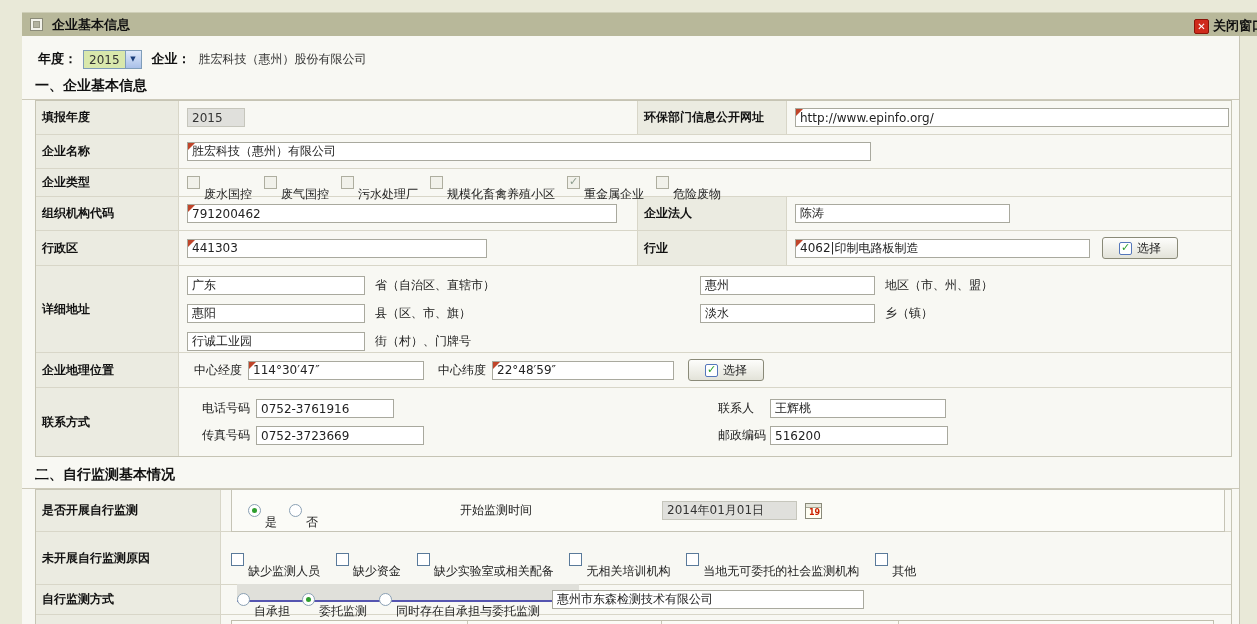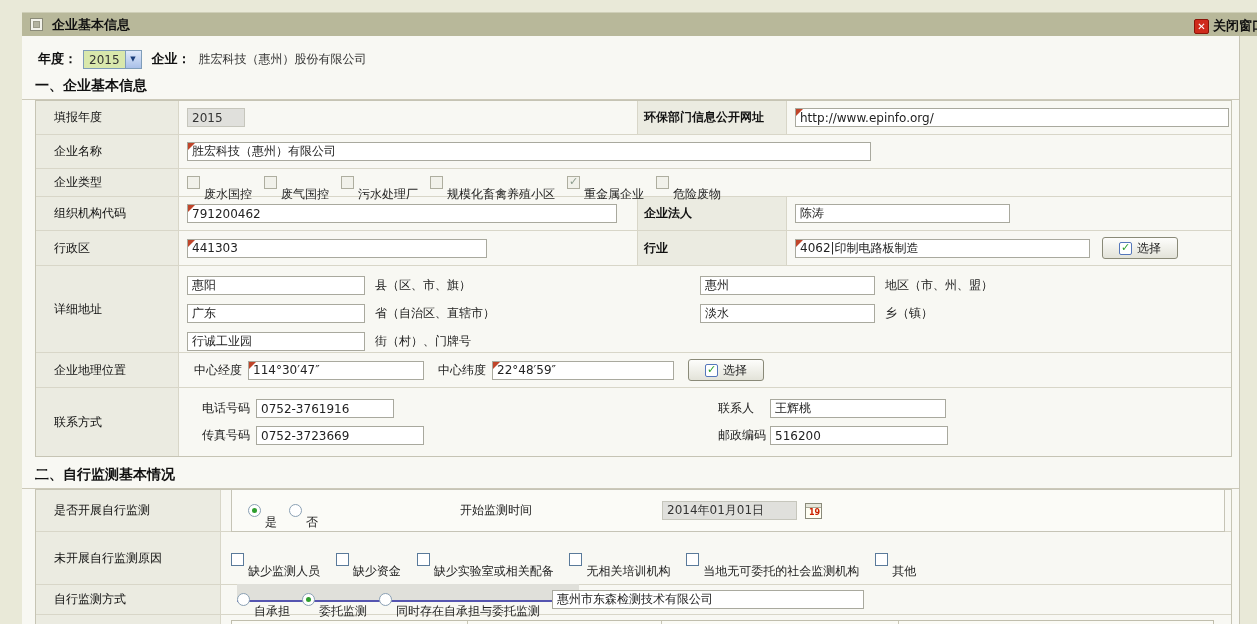--- a/index.html
+++ b/index.html
@@ -33,21 +33,21 @@
   .tb-value { font-size:12px; color:#333; margin-left:8px; }
 
   .sec-heading { margin:2px 0 0 0; padding:6px 0 4px 13px; font-size:14px; font-weight:bold; color:#111;
                  border-bottom:1px solid #ccc9b9; }
 
   
   .ftable { margin-left:13px; width:1197px; border:1px solid #c6c4b4; background:#f8f8f3; }
   .frow { display:flex; align-items:stretch; border-bottom:1px solid #d8d6c8; }
   .frow:last-child { border-bottom:none; }
   .flabel { flex:0 0 143px; background:#ebebe1; border-right:1px solid #d8d6c8;
-            font-weight:normal; font-size:12px; display:flex; align-items:center; padding-left:18px; color:#111; }
+            font-weight:bold; font-size:12px; display:flex; align-items:center; padding-left:6px; color:#111; }
   .s2 .flabel { flex:0 0 185px; }
   .flabel2 { flex:0 0 150px; background:#ebebe1; border-left:1px solid #d8d6c8; border-right:1px solid #d8d6c8;
              font-weight:bold; font-size:12px; display:flex; align-items:center; padding-left:6px; color:#111; }
   .fcell { display:flex; align-items:center; padding-left:8px; position:relative; }
   .fc1 { flex:0 0 458px; }
   .fgrow { flex:1 1 auto; }
 
   
   .iw { position:relative; display:inline-block; line-height:0; }
   .iw.req::before { content:""; position:absolute; left:1px; top:1px; z-index:2;
@@ -203,26 +203,26 @@
             <span>选择</span>
           </span>
         </div>
       </div>
 
       <div class="frow" style="height:87px;">
         <div class="flabel">详细地址</div>
         <div class="fcell fgrow" style="padding-left:0; align-items:flex-start;">
           <div class="addr-wrap">
             <div class="addr-line">
+              <span class="iw"><input class="inp" style="width: 178px;" value="广东"></span>
+              <span class="addr-suffix">省（自治区、直辖市）</span>
+            </div>
+            <div class="addr-line">
               <span class="iw"><input class="inp" style="width: 178px;" value="惠阳"></span>
               <span class="addr-suffix">县（区、市、旗）</span>
-            </div>
-            <div class="addr-line">
-              <span class="iw"><input class="inp" style="width: 178px;" value="广东"></span>
-              <span class="addr-suffix">省（自治区、直辖市）</span>
             </div>
             <div class="addr-line">
               <span class="iw"><input class="inp" style="width: 178px;" value="行诚工业园"></span>
               <span class="addr-suffix">街（村）、门牌号</span>
             </div>
             <div class="addr-right">
               <div class="addr-line">
                 <span class="iw"><input class="inp" style="width: 175px;" value="惠州"></span>
                 <span class="addr-suffix">地区（市、州、盟）</span>
               </div>

